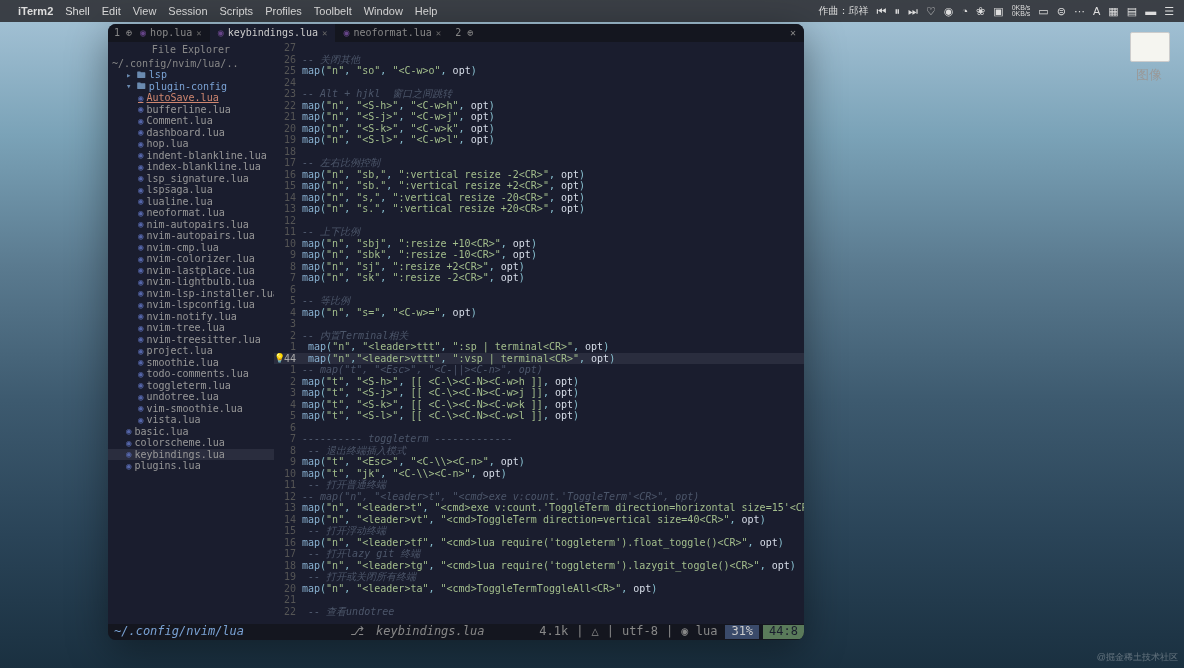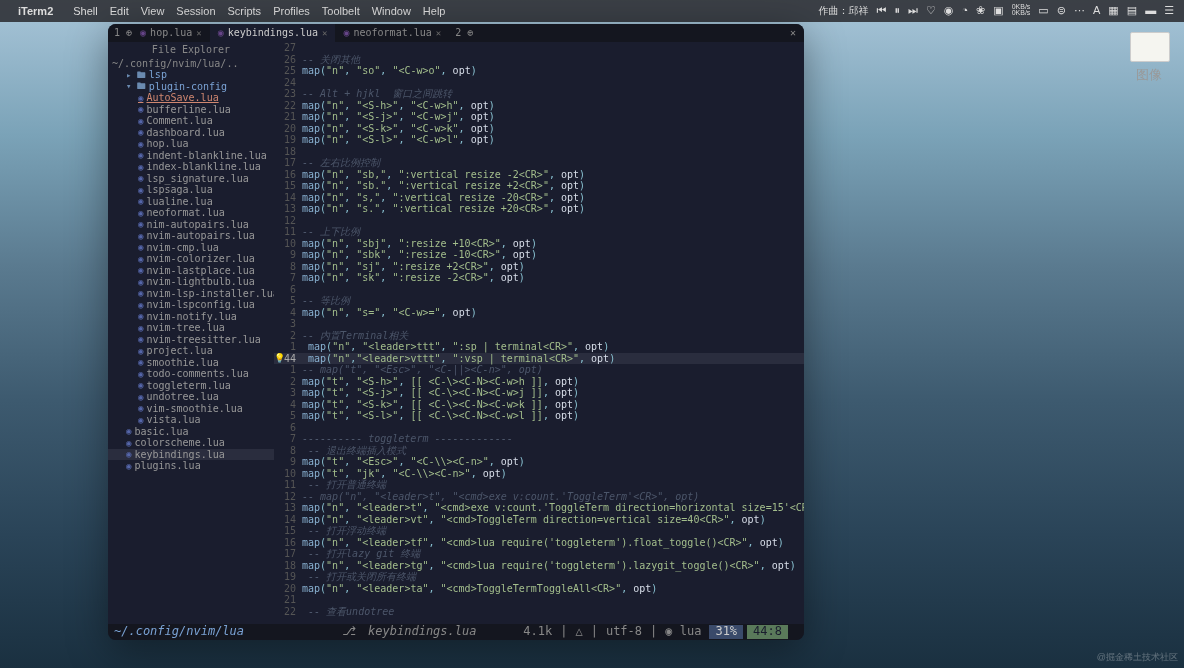--- a/index.html
+++ b/index.html
@@ -14,23 +14,23 @@
       height: 22px;
       background: rgba(40,40,45,0.85);
       display: flex;
       align-items: center;
       padding: 0 10px;
       font-size: 11px;
       color: #ddd;
       font-family: -apple-system, sans-serif;
     }
     .menubar .apple { margin-right: 8px; font-size: 13px; }
-    .menubar .app-name { font-weight: bold; margin-right: 20px; }
+    .menubar .app-name { font-weight: bold; margin-right: 12px; }
     .menubar .menu-item { margin-right: 12px; cursor: pointer; }
-    .menubar .right { margin-left: auto; display: flex; align-items: flex-start; gap: 8px; }
+    .menubar .right { margin-left: auto; display: flex; align-items: center; gap: 8px; }
     .menubar .status-text { font-size: 10px; }
     .menubar .icon { font-size: 11px; }
     
     .terminal {
       position: absolute;
       left: 108px;
       top: 24px;
       width: 696px;
       height: 616px;
       background: #1a1d2e;
@@ -139,21 +139,21 @@
     .status-path { padding-left: 6px; color: #7aa2d4; font-style: italic; }
     .status-mode {
       background: #5a7a5a;
       color: #1a1d2e;
       padding: 0 8px;
       font-weight: bold;
       margin-left: auto;
       margin-top: 34px;
     }
     .status-file { padding: 0 8px; font-style: italic; }
-    .status-right { display: flex; align-items: center; gap: 4px; padding-right: 16px; }
+    .status-right { display: flex; align-items: center; gap: 4px; padding-right: 0; }
     .status-info { padding: 0 4px; }
     .status-pos { background: #5a7a5a; color: #1a1d2e; padding: 0 6px; }
     .status-pct { background: #3a4a6a; color: #ccc; padding: 0 6px; }
     
     .preview-thumb {
       position: absolute;
       right: 14px;
       top: 32px;
       width: 40px;
       height: 30px;

